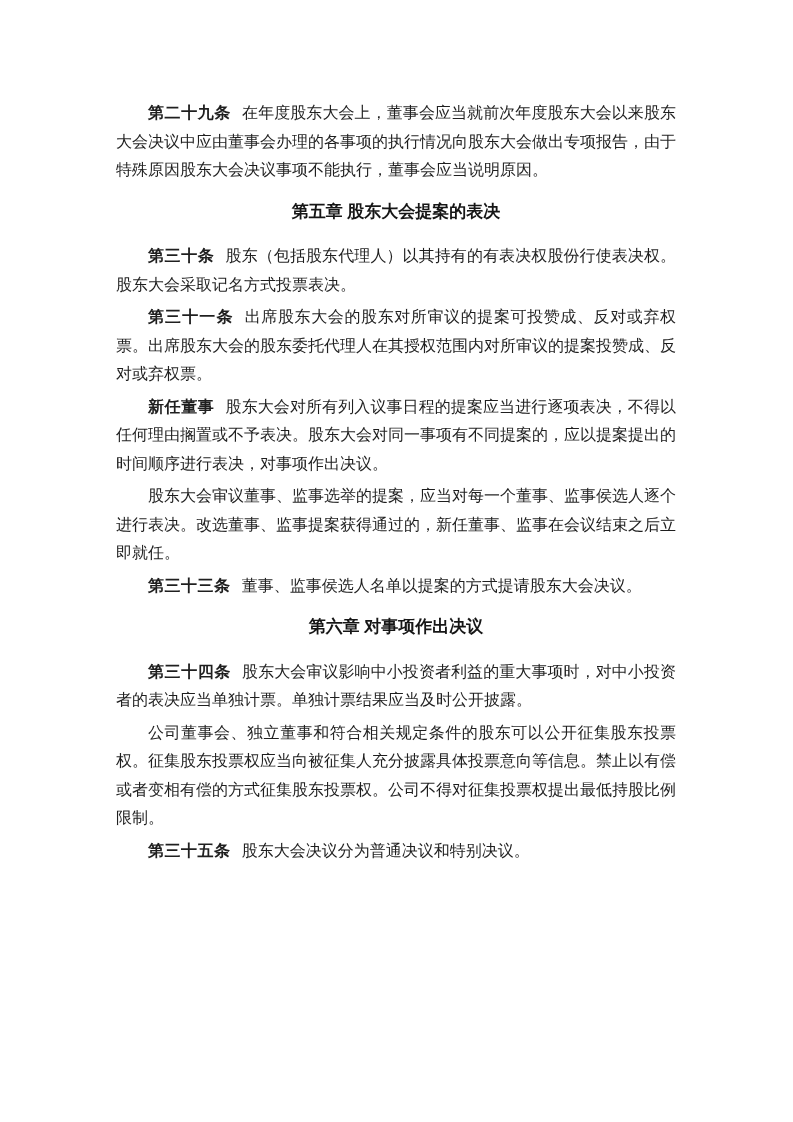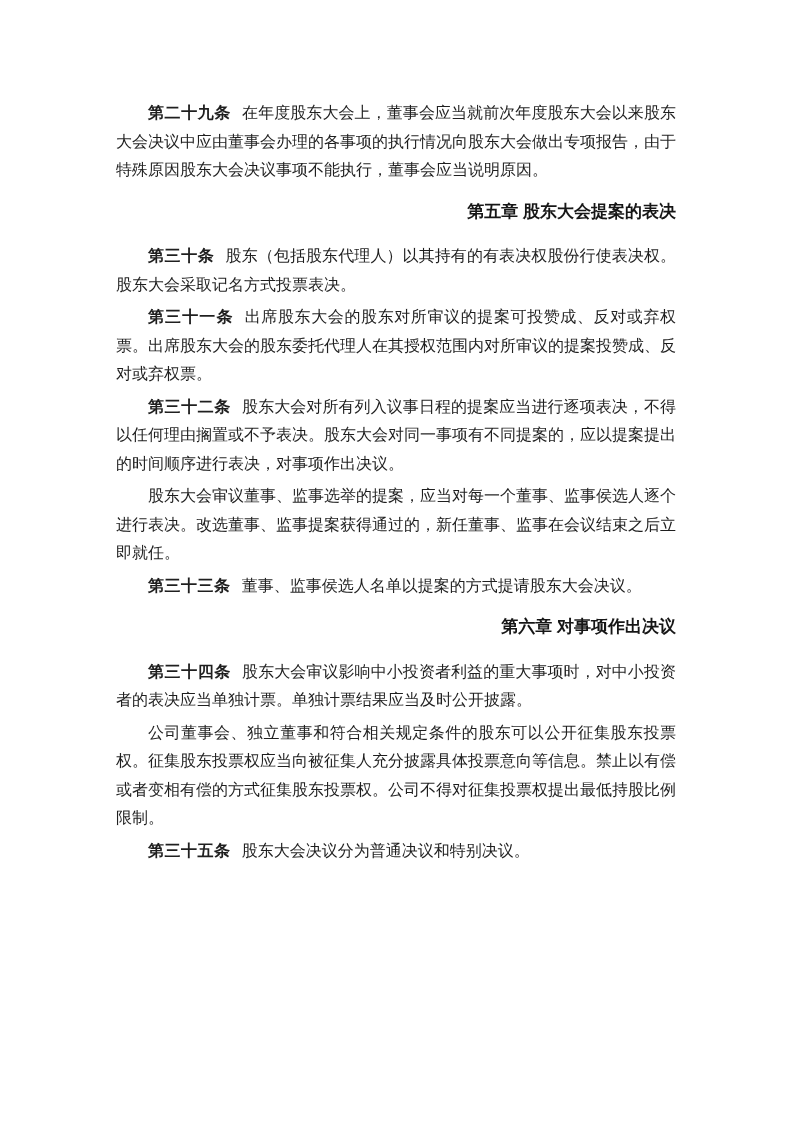--- a/index.html
+++ b/index.html
@@ -27,21 +27,21 @@
   }
   .article-label {
     font-family: "Liberation Sans", "DejaVu Sans", sans-serif;
     font-weight: bold;
     margin-right: 0.7em;
     letter-spacing: 0.5px;
   }
   .chapter {
     margin: 13px 0 16px 0;
     text-indent: 0;
-    text-align: right;
+    text-align: center;
     font-family: "Liberation Sans", "DejaVu Sans", sans-serif;
     font-weight: bold;
     font-size: 17px;
     line-height: 28.5px;
     color: #161616;
   }
   .pagenum {
     position: absolute;
     left: 116px;
     top: 1040px;
@@ -97,21 +97,21 @@
   <main class="content">
 
     <p class="para"><b class="article-label">第二十九条</b><span>在年度股东大会上，董事会应当就前次年度股东大会以来股东大会决议中应由董事会办理的各事项的执行情况向股东大会做出专项报告，由于特殊原因股东大会决议事项不能执行，董事会应当说明原因。</span></p>
 
     <h2 class="chapter">第五章 股东大会提案的表决</h2>
 
     <p class="para"><b class="article-label">第三十条</b><span>股东（包括股东代理人）以其持有的有表决权股份行使表决权。股东大会采取记名方式投票表决。</span></p>
 
     <p class="para"><b class="article-label">第三十一条</b><span>出席股东大会的股东对所审议的提案可投赞成、反对或弃权票。出席股东大会的股东委托代理人在其授权范围内对所审议的提案投赞成、反对或弃权票。</span></p>
 
-    <p class="para"><b class="article-label">第三十二条</b><span>股东大会对所有列入议事日程的提案应当进行逐项表决，不得以任何理由搁置或不予表决。股东大会对同一事项有不同提案的，应以提案提出的时间顺序进行表决，对事项作出决议。</span></p>
+    <p class="para"><b class="article-label">新任董事</b><span>股东大会对所有列入议事日程的提案应当进行逐项表决，不得以任何理由搁置或不予表决。股东大会对同一事项有不同提案的，应以提案提出的时间顺序进行表决，对事项作出决议。</span></p>
 
     <p class="para">股东大会审议董事、监事选举的提案，应当对每一个董事、监事侯选人逐个进行表决。改选董事、监事提案获得通过的，新任董事、监事在会议结束之后立即就任。</p>
 
     <p class="para"><b class="article-label">第三十三条</b><span>董事、监事侯选人名单以提案的方式提请股东大会决议。</span></p>
 
     <h2 class="chapter">第六章 对事项作出决议</h2>
 
     <p class="para"><b class="article-label">第三十四条</b><span>股东大会审议影响中小投资者利益的重大事项时，对中小投资者的表决应当单独计票。单独计票结果应当及时公开披露。</span></p>
 
 

